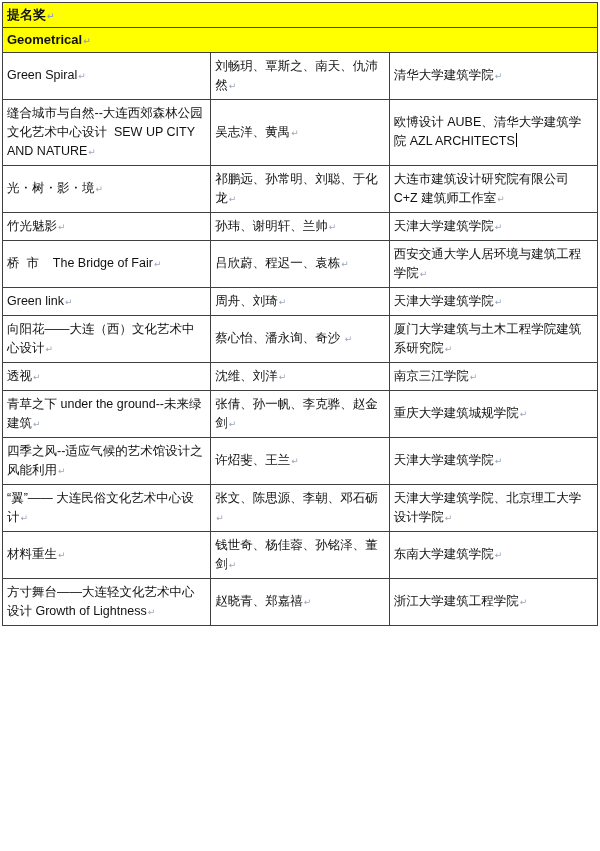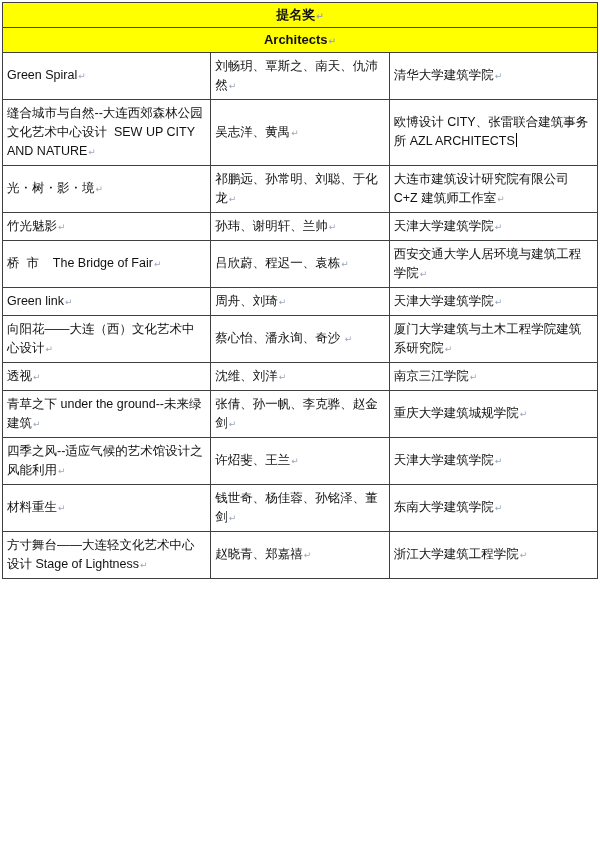--- a/index.html
+++ b/index.html
@@ -21,21 +21,21 @@
     padding:4px 5px 4px 4px;
     vertical-align:middle;
     word-break:break-word;
     white-space:pre-wrap;
   }
   .col-project{width:35%;}
   .col-authors{width:30%;}
   .col-institution{width:35%;}
   tr.hdr td{
     background:#ffff00;
-    text-align:center;
+    text-align:left;
     font-weight:bold;
     font-size:13px;
     padding:2px 4px;
   }
   .mark{
     color:#9aa7b8;
     font-size:9px;
     margin-left:1px;
     user-select:none;
   }
@@ -61,31 +61,31 @@
     <colgroup>
       <col class="col-project">
       <col class="col-authors">
       <col class="col-institution">
     </colgroup>
     <tbody id="award-body">
       <tr class="hdr">
         <td colspan="3"><span>提名奖</span><span class="mark">↵</span></td>
       </tr>
       <tr class="hdr">
-        <td colspan="3"><span>Architects</span><span class="mark">↵</span></td>
+        <td colspan="3"><span>Geometrical</span><span class="mark">↵</span></td>
       </tr>
         <tr>
           <td><span>Green Spiral</span><span class="mark">↵</span></td>
           <td><span>刘畅玥、覃斯之、南天、仇沛然</span><span class="mark">↵</span></td>
           <td><span>清华大学建筑学院</span><span class="mark">↵</span></td>
         </tr>
         <tr>
           <td><span>缝合城市与自然--大连西郊森林公园文化艺术中心设计  SEW UP CITY AND NATURE</span><span class="mark">↵</span></td>
           <td><span>吴志洋、黄禺</span><span class="mark">↵</span></td>
-          <td><span>欧博设计 CITY、张雷联合建筑事务所 AZL ARCHITECTS</span><span class="caret"></span></td>
+          <td><span>欧博设计 AUBE、清华大学建筑学院 AZL ARCHITECTS</span><span class="caret"></span></td>
         </tr>
         <tr>
           <td><span>光・树・影・境</span><span class="mark">↵</span></td>
           <td><span>祁鹏远、孙常明、刘聪、于化龙</span><span class="mark">↵</span></td>
           <td><span>大连市建筑设计研究院有限公司 C+Z 建筑师工作室</span><span class="mark">↵</span></td>
         </tr>
         <tr>
           <td><span>竹光魅影</span><span class="mark">↵</span></td>
           <td><span>孙玮、谢明轩、兰帅</span><span class="mark">↵</span></td>
           <td><span>天津大学建筑学院</span><span class="mark">↵</span></td>
@@ -114,24 +114,29 @@
           <td><span>青草之下 under the ground--未来绿建筑</span><span class="mark">↵</span></td>
           <td><span>张倩、孙一帆、李克骅、赵金剑</span><span class="mark">↵</span></td>
           <td><span>重庆大学建筑城规学院</span><span class="mark">↵</span></td>
         </tr>
         <tr>
           <td><span>四季之风--适应气候的艺术馆设计之风能利用</span><span class="mark">↵</span></td>
           <td><span>许炤斐、王兰</span><span class="mark">↵</span></td>
           <td><span>天津大学建筑学院</span><span class="mark">↵</span></td>
         </tr>
         <tr>
+          <td><span>“翼”—— 大连民俗文化艺术中心设计</span><span class="mark">↵</span></td>
+          <td><span>张文、陈思源、李朝、邓石砺</span><span class="mark">↵</span></td>
+          <td><span>天津大学建筑学院、北京理工大学设计学院</span><span class="mark">↵</span></td>
+        </tr>
+        <tr>
           <td><span>材料重生</span><span class="mark">↵</span></td>
           <td><span>钱世奇、杨佳蓉、孙铭泽、董剑</span><span class="mark">↵</span></td>
           <td><span>东南大学建筑学院</span><span class="mark">↵</span></td>
         </tr>
         <tr>
-          <td><span>方寸舞台——大连轻文化艺术中心设计 Stage of Lightness</span><span class="mark">↵</span></td>
+          <td><span>方寸舞台——大连轻文化艺术中心设计 Growth of Lightness</span><span class="mark">↵</span></td>
           <td><span>赵晓青、郑嘉禧</span><span class="mark">↵</span></td>
           <td><span>浙江大学建筑工程学院</span><span class="mark">↵</span></td>
         </tr>
       </tbody>
   </table>
 </div>
 
 </body></html>

